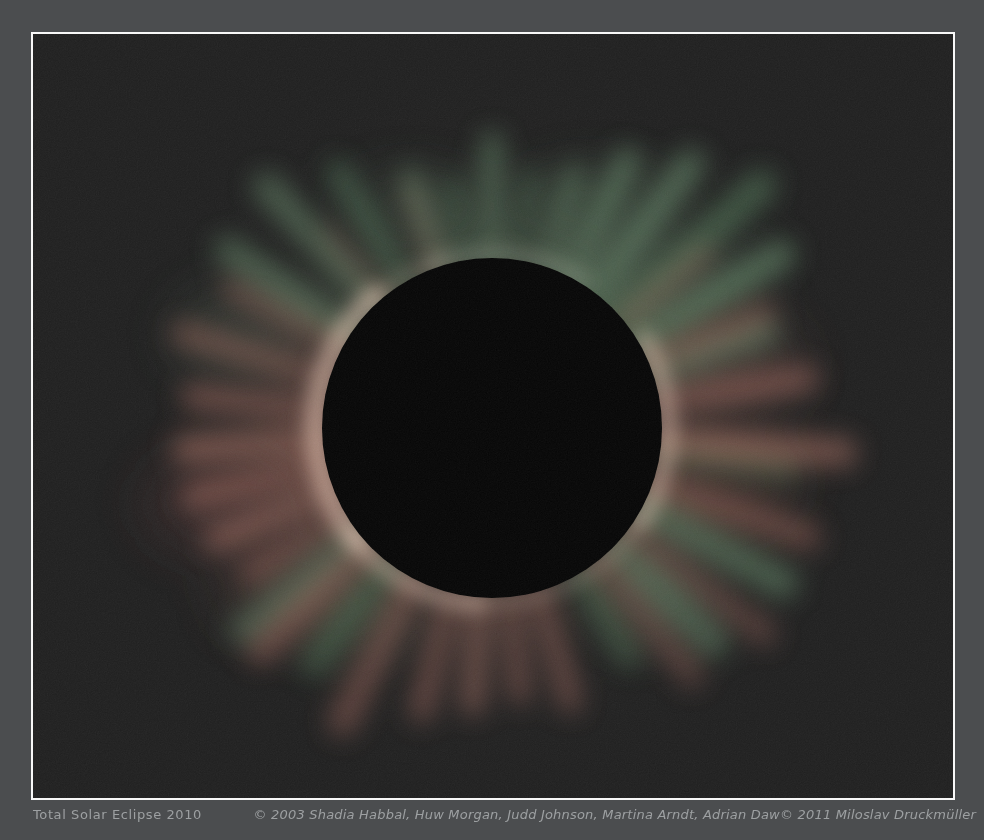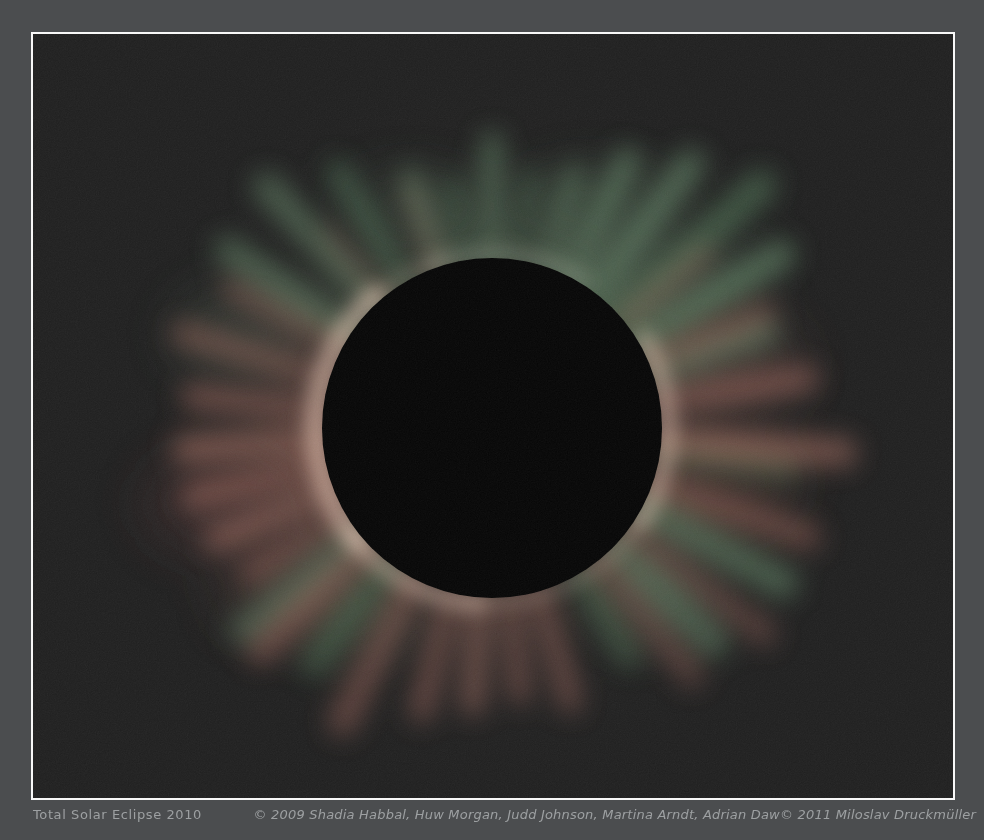--- a/index.html
+++ b/index.html
@@ -147,16 +147,16 @@
 
       <circle id="moon" cx="459" cy="394" r="170" fill="#010101"></circle>
 
       <rect x="0" y="0" width="920" height="764" filter="url(#f-grain-light)" opacity="0.085"></rect>
       <rect x="0" y="0" width="920" height="764" filter="url(#f-grain-dark)" opacity="0.07"></rect>
     </svg>
   </div>
 
   <div class="caption">
     <span class="cap-left">Total Solar Eclipse 2010</span>
-    <span class="cap-right"><span>© 2009 Shadia Habbal, Huw Morgan, Judd Johnson, Martina Arndt, Adrian Daw</span><span class="gap">© 2011 Miloslav Druckmüller</span></span>
+    <span class="cap-right"><span>© 2003 Shadia Habbal, Huw Morgan, Judd Johnson, Martina Arndt, Adrian Daw</span><span class="gap">© 2011 Miloslav Druckmüller</span></span>
   </div>
 
 </div>
 
 </body></html>

